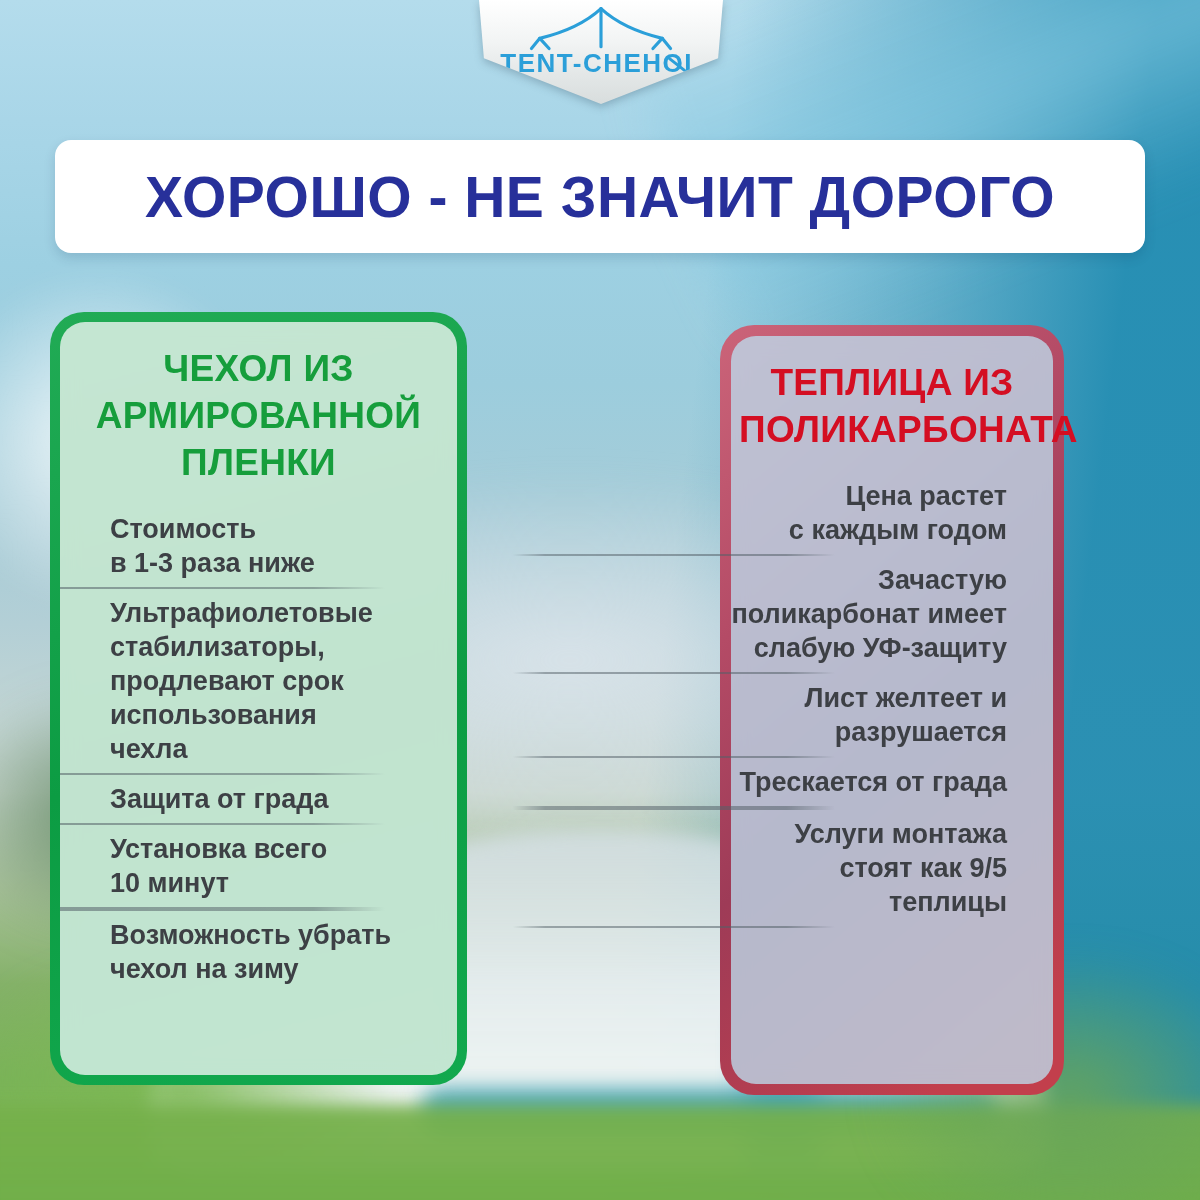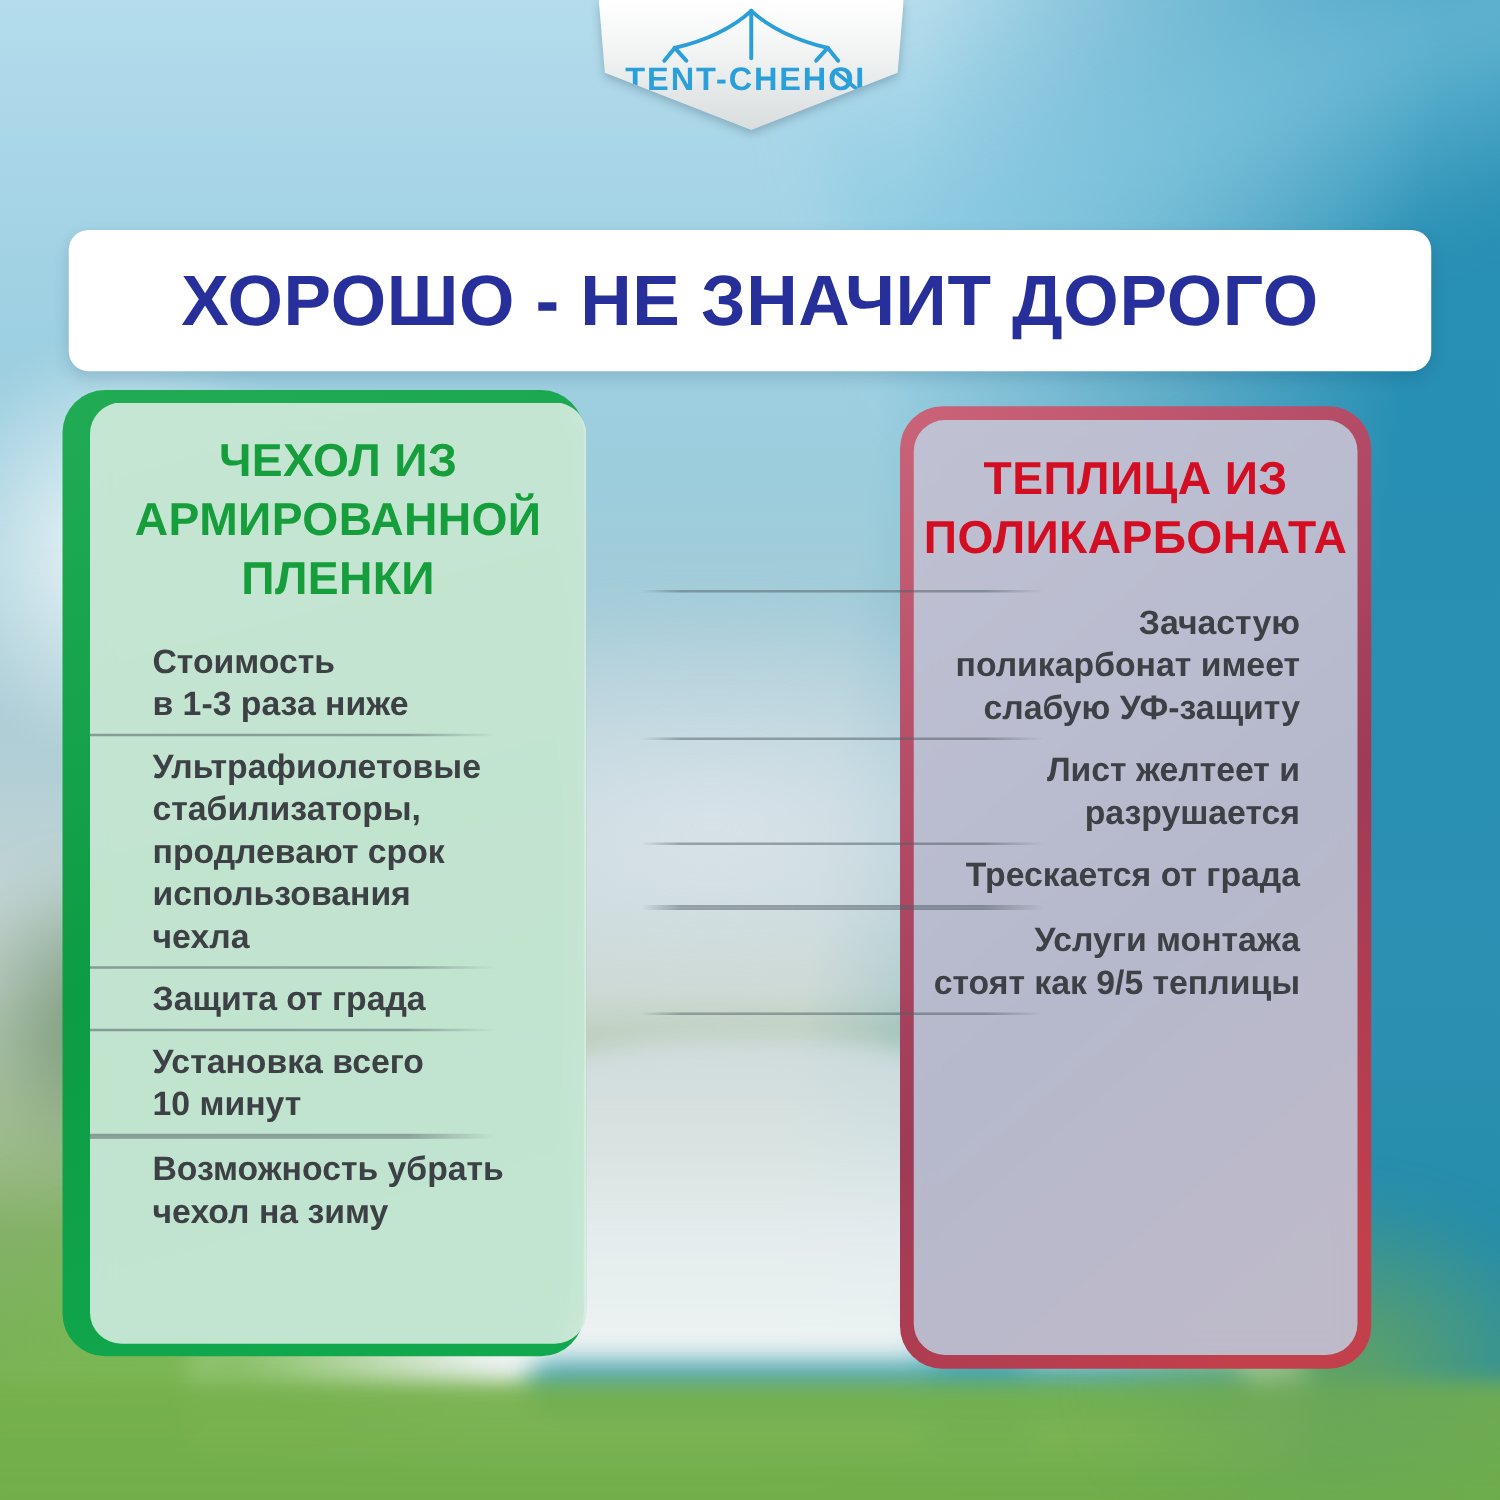--- a/index.html
+++ b/index.html
@@ -52,32 +52,32 @@
     background:linear-gradient(180deg, #ffffff 0%, #f2f4f4 40%, #e2e6e6 75%, #d8dddd 100%);
     display:flex; flex-direction:column; align-items:center; position:relative; }
   .badge svg { margin-top:4px; }
   .brand-text { margin-top:-8px; font-size:26px; font-weight:700; color:#2b9fd9; letter-spacing:1.5px; }
   .o-slash { position:absolute; right:35px; top:63px; width:22px; height:3px; background:#2b9fd9;
     border-radius:2px; transform:rotate(38deg); }
 
   
   .banner { position:absolute; left:55px; top:140px; width:1090px; height:113px; z-index:5;
     background:#ffffff; border-radius:16px; display:flex; align-items:center; justify-content:center;
-    box-shadow:0 5px 12px rgba(0,40,80,.15);margin-top:44px; }
+    box-shadow:0 5px 12px rgba(0,40,80,.15); }
   .banner h1 { font-size:57px; font-weight:800; color:#27309a; letter-spacing:.5px; white-space:nowrap; }
 
   
   .card { position:absolute; z-index:3; border-radius:34px; }
   .card-inner { width:100%; height:100%; border-radius:25px; overflow:visible; }
 
   .card-green { left:50px; top:312px; width:417px; height:773px; padding:10px;
     background:linear-gradient(165deg, #21ab55 0%, #0c9c43 55%, #12a94e 100%); }
-  .card-green .card-inner { background:rgba(233,243,238,.82); backdrop-filter:blur(9px);margin-left:12px; -webkit-backdrop-filter:blur(9px); }
+  .card-green .card-inner { background:rgba(233,243,238,.82); backdrop-filter:blur(9px); -webkit-backdrop-filter:blur(9px); }
 
-  .card-red { left:720px; top:325px; width:377px; height:770px; padding:11px;
+  .card-red { left:720px; top:325px; width:344px; height:770px; padding:11px;
     background:linear-gradient(140deg, #cb6479 0%, #b44b66 30%, #9e3b57 55%, #c23f4c 90%); }
   .card-red .card-inner { background:rgba(189,221,237,.78); backdrop-filter:blur(9px); -webkit-backdrop-filter:blur(9px); }
 
   .card-heading { text-align:center; font-size:37px; line-height:1.27; font-weight:800;
     padding:24px 8px 0; white-space:pre-line; letter-spacing:.3px; }
   .card-green .card-heading { color:#169e3c; }
   .card-red .card-heading { color:#d40e22; }
 
   .list { margin-top:18px; font-size:27px; font-weight:700; color:#3d4045; line-height:1.26; }
   .list-left { padding:0 26px 0 50px; text-align:left; }
@@ -157,20 +157,22 @@
 чехол на зиму</div>
       </div>
     </div>
   </section>
 
   <section class="card card-red">
     <div class="card-inner">
       <h2 class="card-heading">ТЕПЛИЦА ИЗ
 ПОЛИКАРБОНАТА</h2>
       <div class="list list-right">
+        <div class="item">Цена растет
+с каждым годом</div>
         <div class="sep sep-right"></div>
         <div class="item">Зачастую
 поликарбонат имеет
 слабую УФ-защиту</div>
         <div class="sep sep-right"></div>
         <div class="item">Лист желтеет и
 разрушается</div>
         <div class="sep sep-right"></div>
         <div class="item">Трескается от града</div>
         <div class="sep sep-right"></div>

